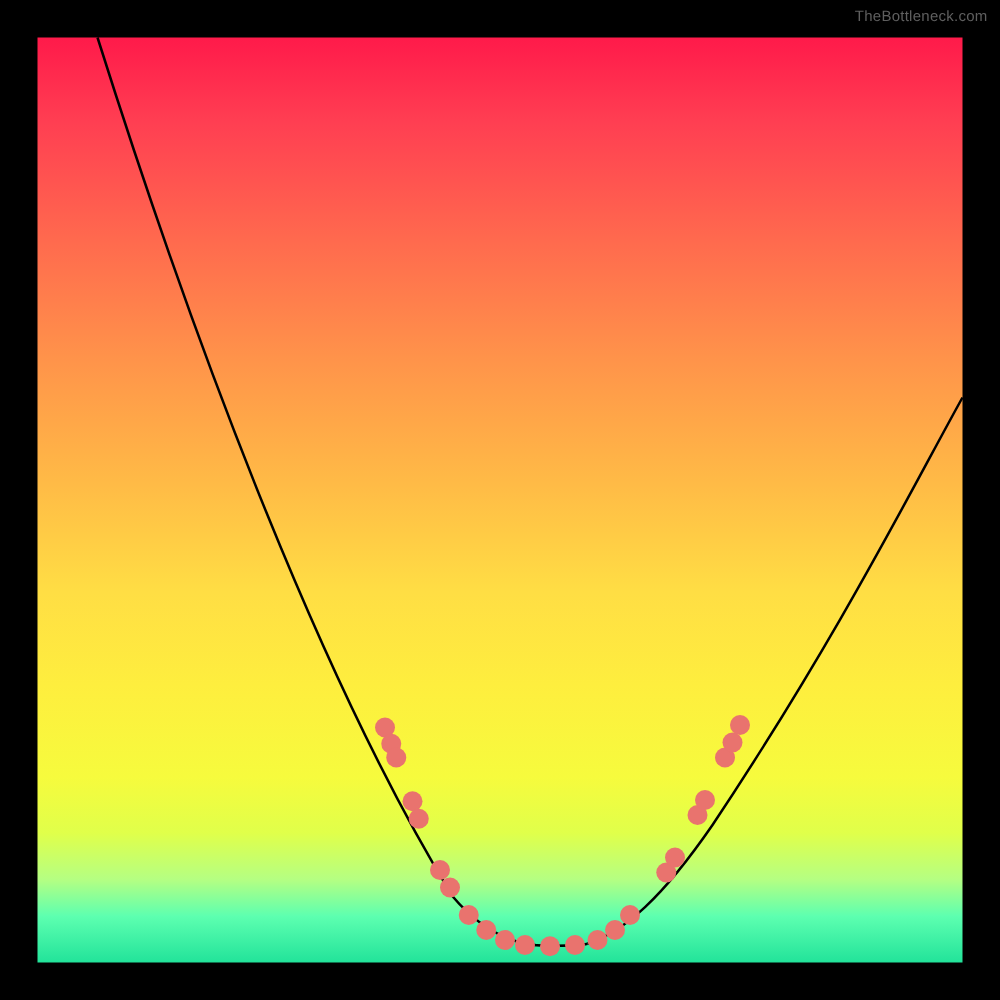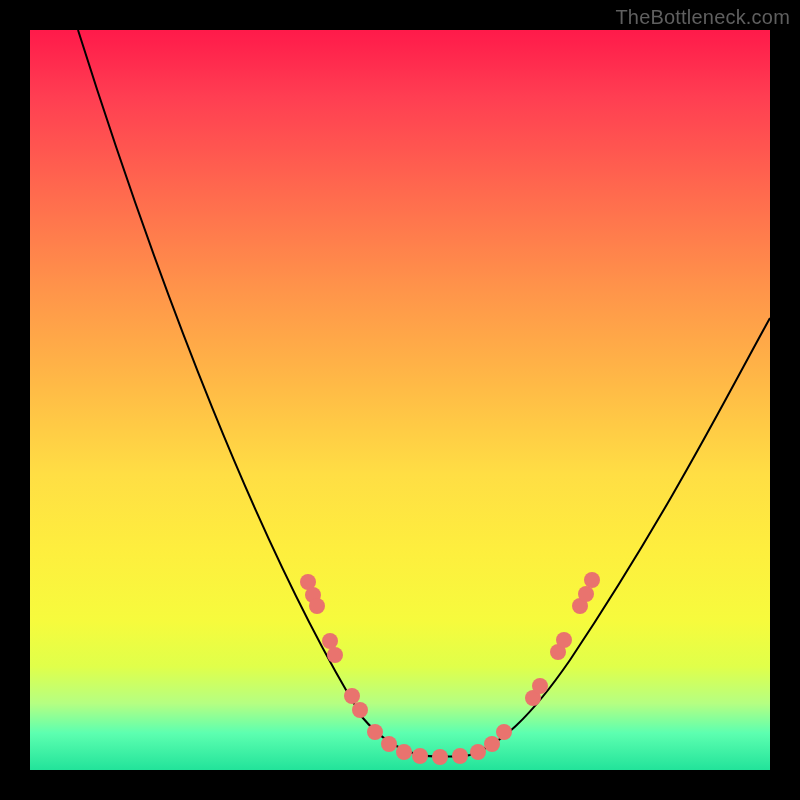--- a/index.html
+++ b/index.html
@@ -35,21 +35,21 @@
       #e0ff4a 86%,
       #b5ff82 91%,
       #5dffb0 95%,
       #22e39a 100%);
   }
   .watermark {
     position: absolute;
     top: 6px;
     right: 10px;
     font-family: Arial, Helvetica, sans-serif;
-    font-size: 20px;
+    font-size: 12px;
     color: #5f5f5f;
     letter-spacing: 0.2px;
     user-select: none;
   }
   svg.curve {
     position: absolute;
     left: 0;
     top: 0;
     width: 740px;
     height: 740px;

